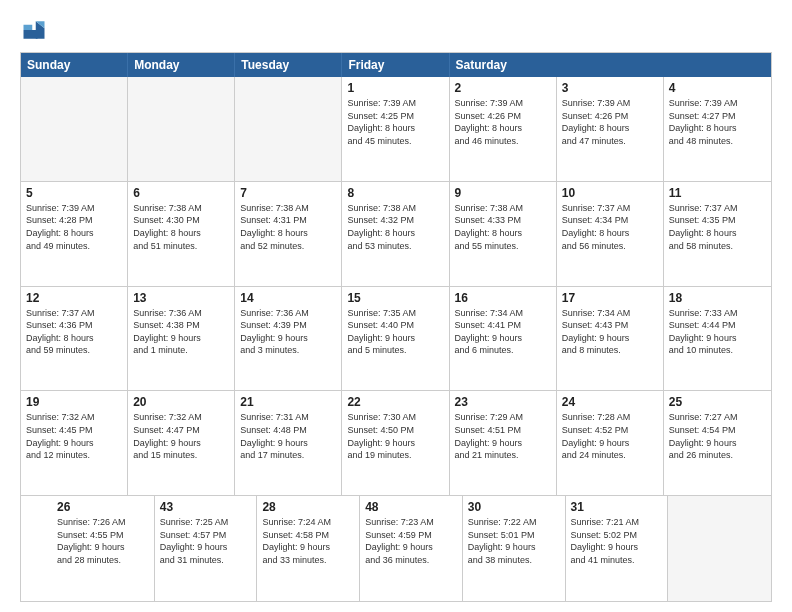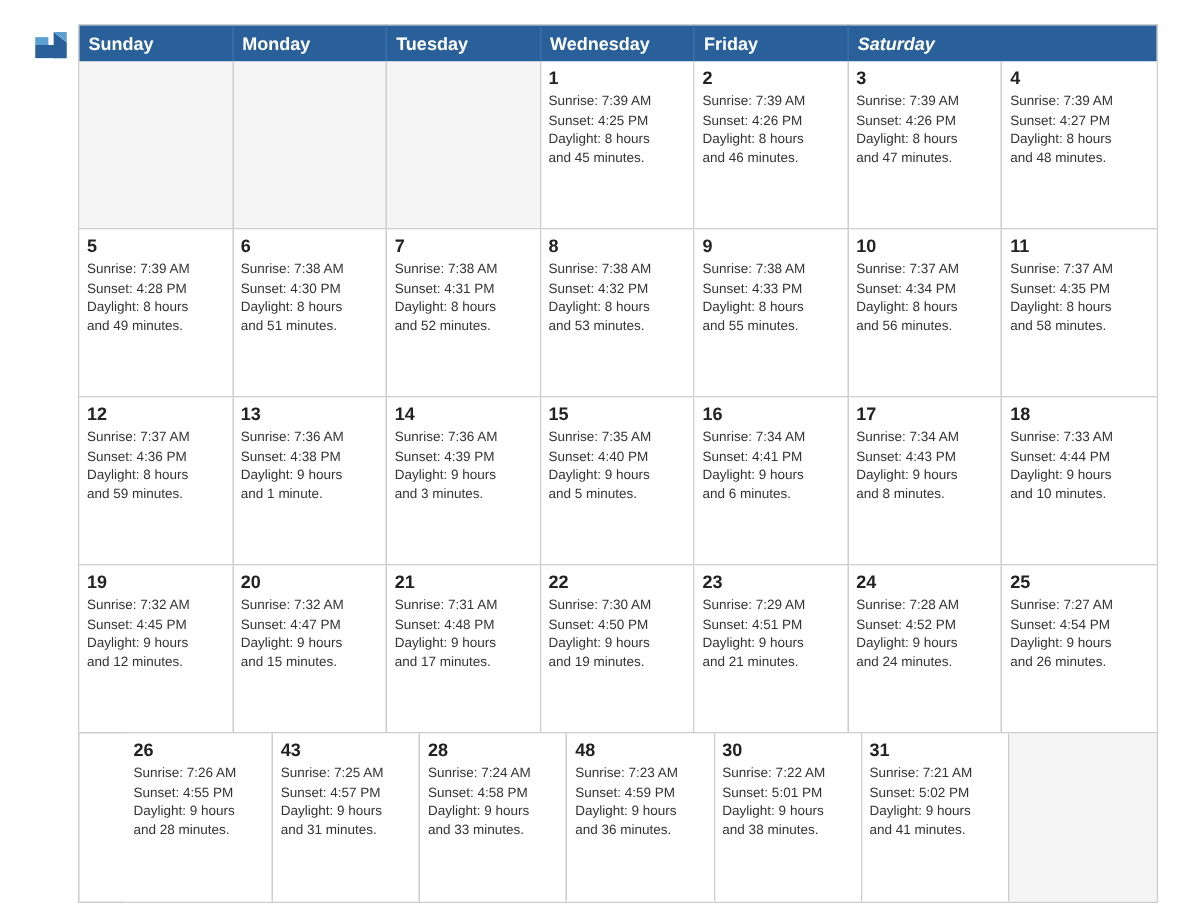--- a/index.html
+++ b/index.html
@@ -8,20 +8,21 @@
       background: #fff;
       width: 792px;
       height: 612px;
       overflow: hidden;
     }
     .page {
       width: 792px;
       height: 612px;
       padding: 16px 20px 10px 20px;
       display: flex;
+      flex-direction: column;
     }
     .header {
       display: flex;
       justify-content: space-between;
       align-items: flex-start;
       margin-bottom: 8px;
     }
     .logo {
       display: flex;
       align-items: center;
@@ -65,21 +66,21 @@
       background: #2a6099;
     }
     .cal-header-cell {
       color: #fff;
       font-size: 12px;
       font-weight: bold;
       padding: 5px 6px;
       text-align: left;
       border-right: 1px solid #3a70a9;
     }
-    .cal-header-cell:last-child { border-right: none; font-style: italic; }
+    .cal-header-cell:last-child { border-right: none; }
     .cal-body {
       display: grid;
       grid-template-rows: repeat(5, 1fr);
       flex: 1;
     }
     .cal-week {
       display: grid;
       grid-template-columns: repeat(7, 1fr);
       border-bottom: 1px solid #ccc;
     }
@@ -129,21 +130,20 @@
       <div class="cal-title"></div>
       <div class="cal-subtitle"></div>
     </div>
   </div>
 
   <div class="calendar">
     <div class="cal-header-row">
     <div class="cal-header-cell">Sunday</div>
         <div class="cal-header-cell">Monday</div>
         <div class="cal-header-cell">Tuesday</div>
-        <div class="cal-header-cell">Wednesday</div>
         <div class="cal-header-cell">Friday</div>
         <div class="cal-header-cell">Saturday</div>
       </div>
     <div class="cal-body">
     <div class="cal-week">
           <div class="cal-cell empty"></div>
           <div class="cal-cell empty"></div>
           <div class="cal-cell empty"></div>
           <div class="cal-cell">
             <span class="day-num">1</span>

